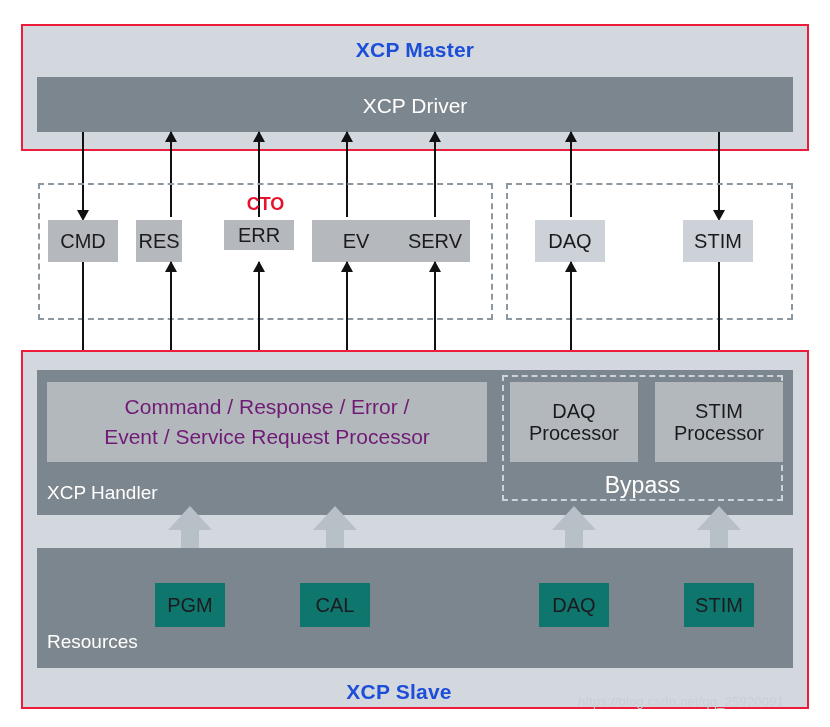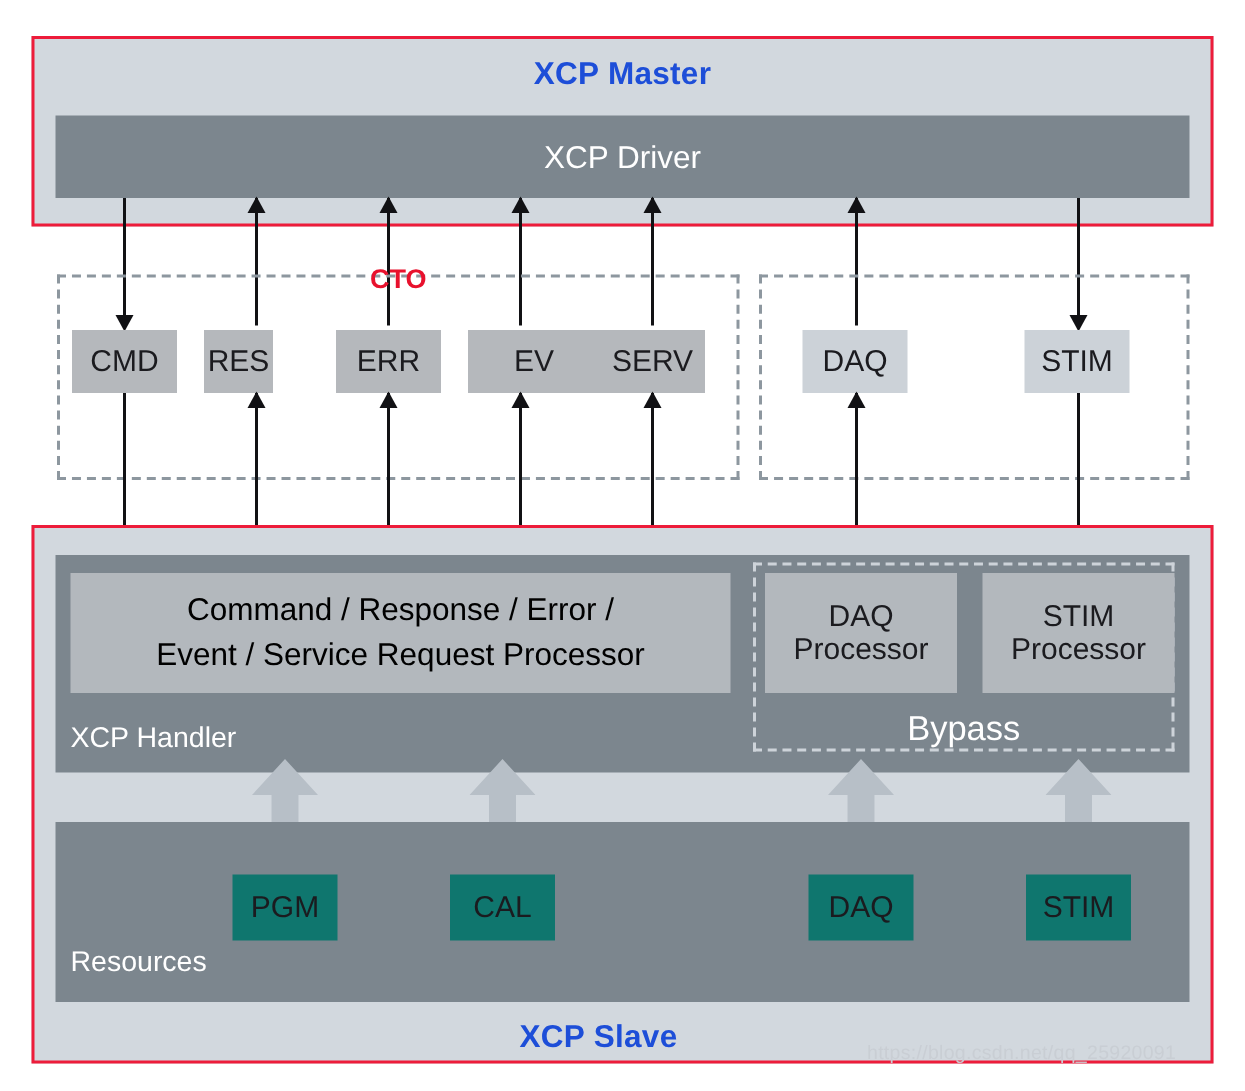--- a/index.html
+++ b/index.html
@@ -103,21 +103,21 @@
   .cell.proc { background: #b3b8bd; }
 
   .proc-main {
     position: absolute;
     background: #b3b8bd;
     display: flex;
     align-items: center;
     justify-content: center;
     box-sizing: border-box;
     font-size: 21px;
-    color: #000000;
+    color: #701a75;
     line-height: 1.45;
     text-align: center;
   }
 
   
   .vline {
     position: absolute;
     width: 2px;
     background: #111114;
   }
@@ -174,29 +174,29 @@
   <div class="vline" style="left:434px; top:132px; height:85px;"></div>
   <div class="ahead up" style="left:429px; top:131px;"></div>
 
   <div class="vline" style="left:570px; top:132px; height:85px;"></div>
   <div class="ahead up" style="left:565px; top:131px;"></div>
 
   <div class="vline" style="left:718px; top:132px; height:85px;"></div>
   <div class="ahead down" style="left:713px; top:210px;"></div>
 
   <div class="dashed" style="left:38px; top:183px; width:455px; height:137px;"></div>
-  <div class="dashed-title" style="top:176px; left:38px; width:455px;">CTO</div>
+  <div class="dashed-title" style="top:194px; left:38px; width:455px;">CTO</div>
 
   <div class="cell cto" style="left:48px; top:220px; width:70px; height:42px;">
     <span>CMD</span>
   </div>
   <div class="cell cto" style="left:136px; top:220px; width:46px; height:42px;">
     <span>RES</span>
   </div>
-  <div class="cell cto" style="left:224px; top:220px; width:70px; height:42px;">
+  <div class="cell cto" style="left:224px; top:220px; width:70px; height:30px;">
     <span>ERR</span>
   </div>
   <div class="cell cto" style="left:312px; top:220px; width:88px; height:42px;">
     <span>EV</span>
   </div>
   <div class="cell cto" style="left:400px; top:220px; width:70px; height:42px;">
     <span>SERV</span>
   </div>
 
   <div class="dashed" style="left:506px; top:183px; width:287px; height:137px;"></div>

